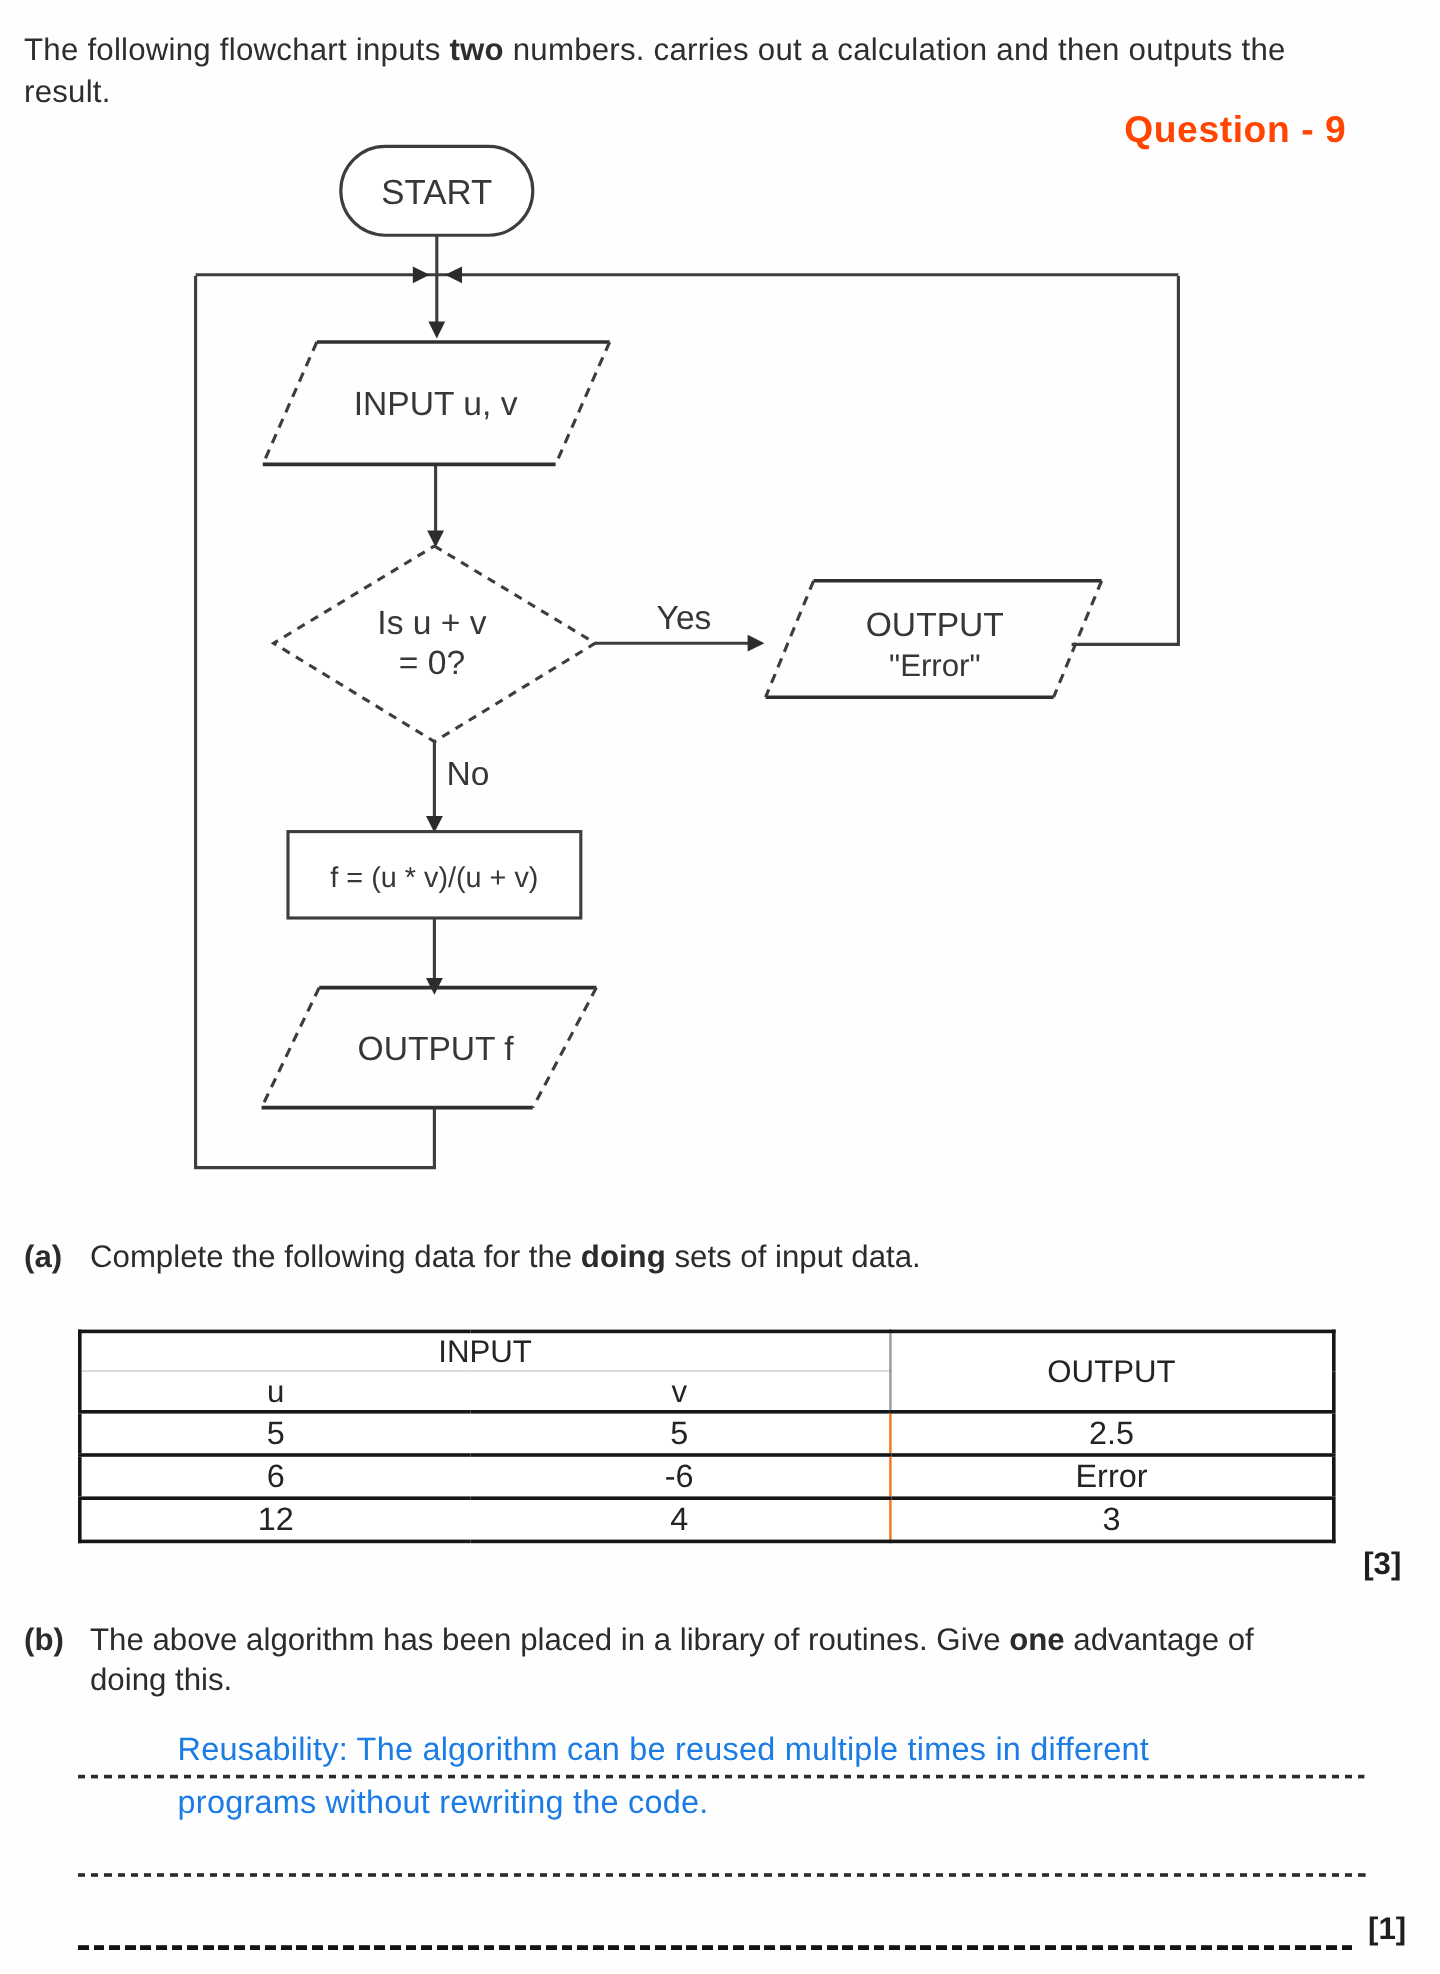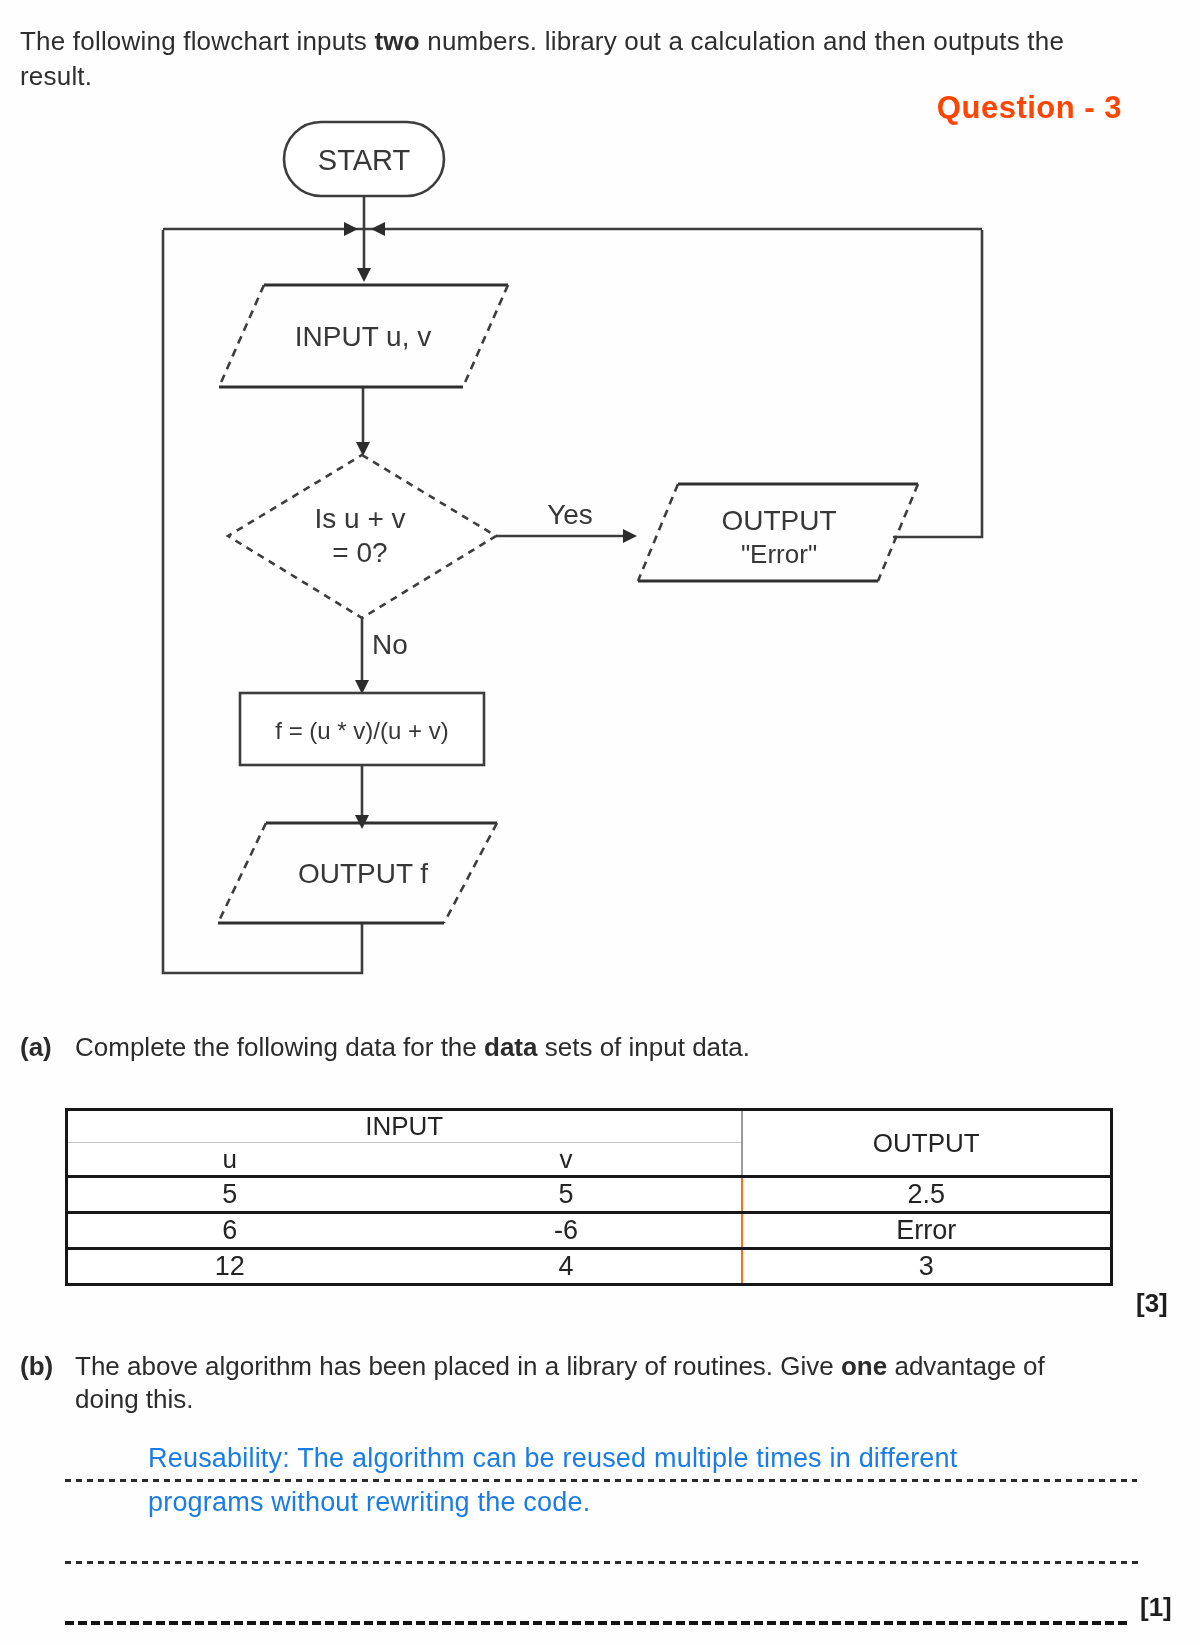--- a/index.html
+++ b/index.html
@@ -53,25 +53,25 @@
   #dot2{left:65px;top:1561px;width:1073px;}
   #dot3{left:65px;top:1621px;width:1062px;height:4px;
         background-image:repeating-linear-gradient(90deg,#131313 0 9px,transparent 9px 13px);}
 </style>
 </head>
 <body>
 
 <div id="page">
 
   <div id="intro" class="abs">
-    <div><span>The following flowchart inputs </span><b>two</b><span> numbers. library out a calculation and then outputs the</span></div>
+    <div><span>The following flowchart inputs </span><b>two</b><span> numbers. carries out a calculation and then outputs the</span></div>
     <div>result.</div>
   </div>
 
-  <div id="qlabel" class="abs">Question - 3</div>
+  <div id="qlabel" class="abs">Question - 9</div>
 
   <svg id="fc" class="abs" width="1200" height="890" viewBox="0 0 1200 890">
 
     <g>
 
       <path class="ln" d="M364 86 V163"></path>
 
       <path class="ln" d="M163 119 H982"></path>
 
       <polygon class="ah" points="358,119 344,112 344,126"></polygon>
@@ -134,21 +134,21 @@
     <g>
       <path class="lnh" d="M266 713 H497"></path>
       <path class="lnh" d="M218 813 H444"></path>
       <path class="ln dash" d="M266 713 L218 813"></path>
       <path class="ln dash" d="M497 713 L444 813"></path>
       <text x="363" y="773" font-size="28" text-anchor="middle">OUTPUT f</text>
     </g>
   </svg>
 
   <div id="parta" class="abs">
-    <span class="lbl">(a)</span><span>Complete the following data for the </span><b>data</b><span> sets of input data.</span>
+    <span class="lbl">(a)</span><span>Complete the following data for the </span><b>doing</b><span> sets of input data.</span>
   </div>
 
   <div id="tblwrap" class="abs">
     <table class="answers">
       <colgroup>
           <col style="width:325px">
           <col style="width:350px">
           <col style="width:370px">
         </colgroup>
       <tbody>

